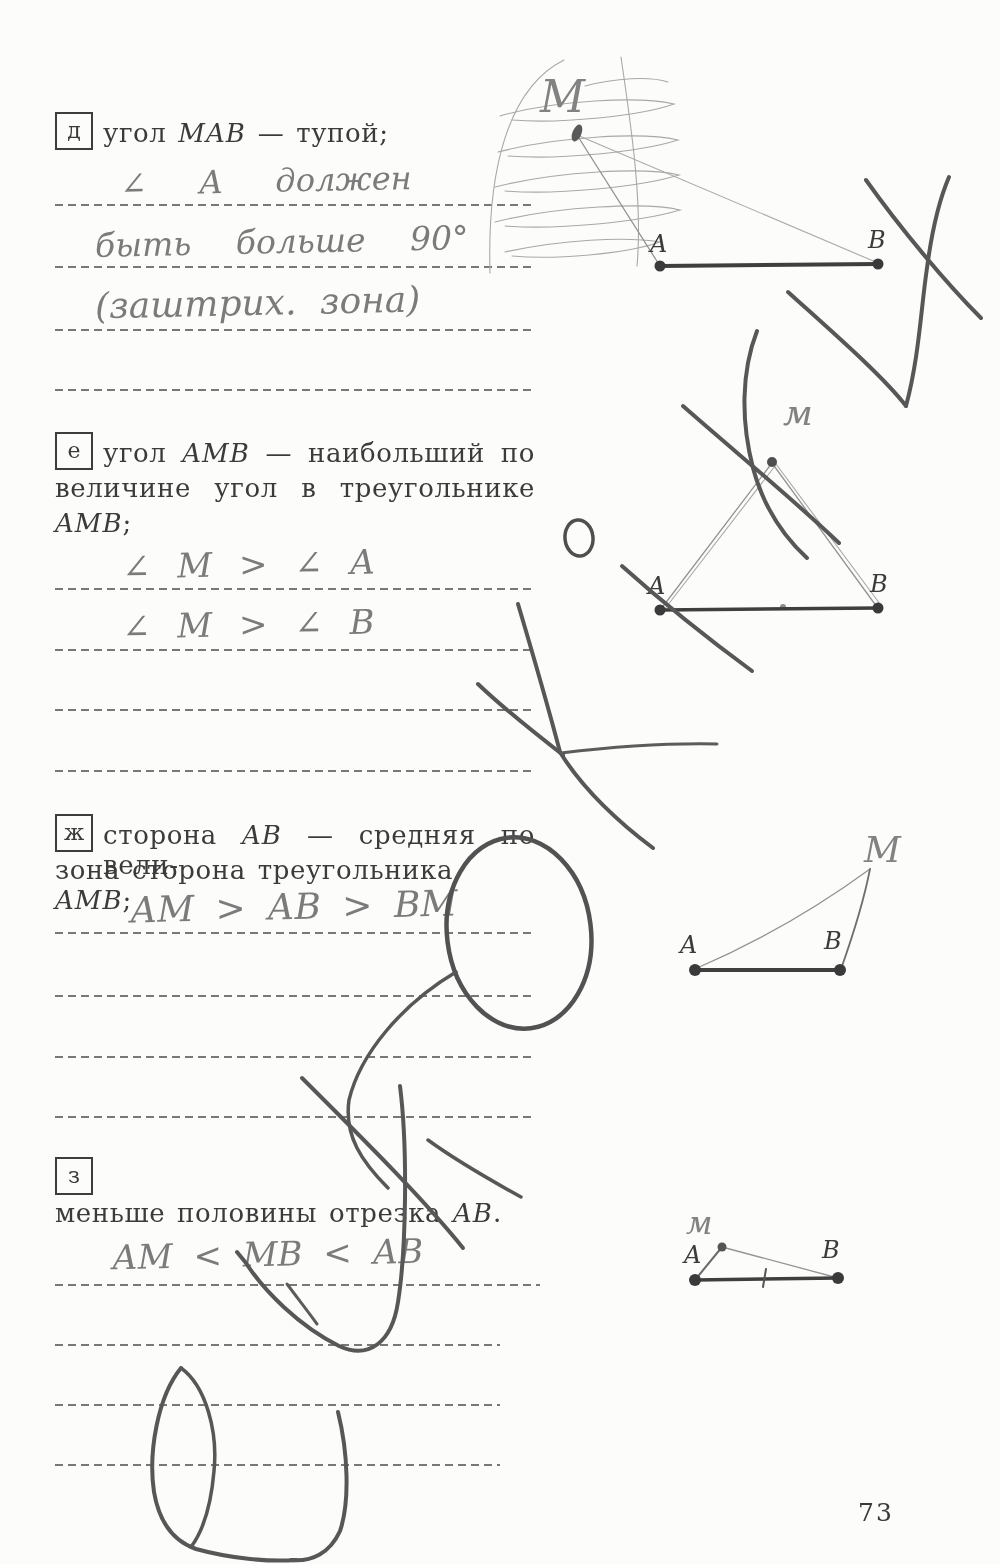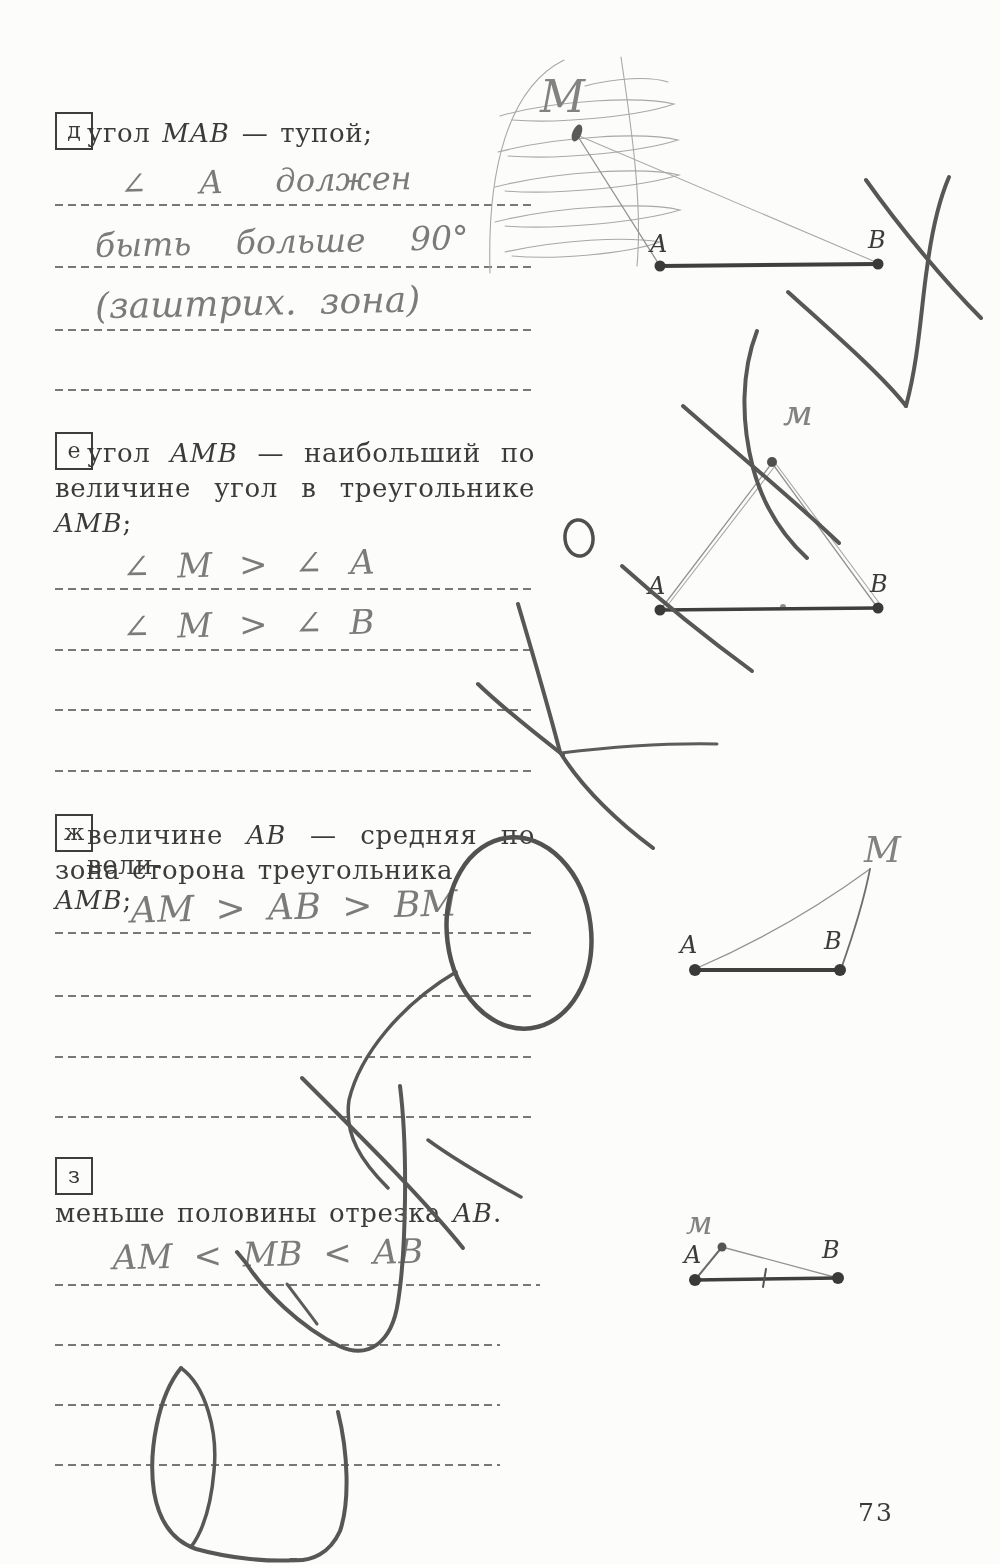--- a/index.html
+++ b/index.html
@@ -23,21 +23,21 @@
   }
   .tline{
     position:absolute;
     left:55px;width:480px;
     font-size:26px;
     letter-spacing:.6px;
     word-spacing:3px;
     white-space:normal;
     box-sizing:border-box;
   }
-  .tline.first{padding-left:32px;}
+  .tline.first{padding-left:48px;}
   .just{text-align:justify;text-align-last:justify;}
   .it{font-style:italic;letter-spacing:1px;}
   .hw{
     position:absolute;
     font-style:italic;
     color:#7b7b7b;
     white-space:nowrap;
     transform:rotate(-1.2deg);
   }
   .pagenum{
@@ -77,21 +77,21 @@
   <div class="tline just" style="top:473px"><span>величине угол в треугольнике</span></div>
   <div class="tline first just" style="top:438px"><span>угол </span><span class="it">AMB</span><span> — наибольший по</span></div>
   <div class="tline" style="top:508px"><span class="it">AMB</span><span>;</span></div>
 
   <div class="hw" style="left:122px;top:544px;font-size:34px;word-spacing:16px">∠ М &gt; ∠ А</div>
   <div class="hw" style="left:122px;top:604px;font-size:34px;word-spacing:16px">∠ М &gt; ∠ В</div>
 
   <div class="secbox" style="left:55px;top:814px">
     <span>ж</span>
   </div>
-  <div class="tline first just" style="top:820px"><span>величине </span><span class="it">AB</span><span> — средняя по вели-</span></div>
+  <div class="tline first just" style="top:820px"><span>сторона </span><span class="it">AB</span><span> — средняя по вели-</span></div>
   <div class="tline" style="top:855px"><span>зона сторона треугольника </span><span class="it">AMB</span><span>;</span></div>
 
   <div class="hw" style="left:130px;top:886px;font-size:36px;word-spacing:10px">АМ &gt; АВ &gt; ВМ</div>
 
   <div class="secbox" style="left:55px;top:1157px">
     <span>з</span>
   </div>
   <div class="tline" style="top:1198px"><span>меньше половины отрезка </span><span class="it">AB</span><span>.</span></div>
 
   <div class="hw" style="left:112px;top:1234px;font-size:34px;word-spacing:10px">АМ &lt; МВ &lt; АВ</div>

